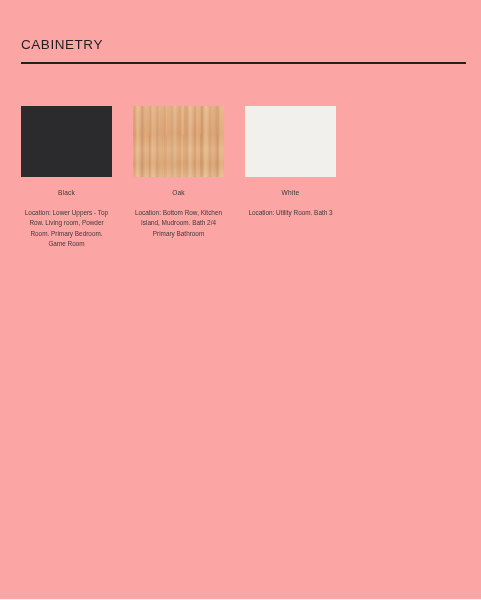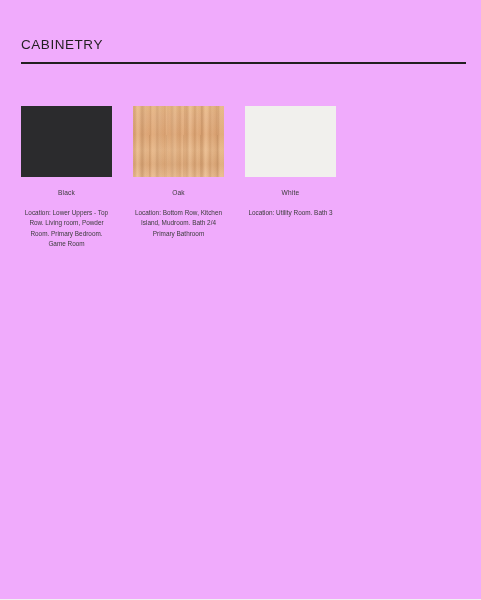--- a/index.html
+++ b/index.html
@@ -11,21 +11,21 @@
     width: 481px;
     height: 600px;
     font-family: "Liberation Sans", sans-serif;
     color: #231f20;
     overflow: hidden;
   }
   .page {
     position: relative;
     width: 481px;
     height: 600px;
-    background: #f0abfc;
+    background: #fca5a5;
     box-sizing: border-box;
     border-bottom: 1px solid #f2f2f2;
   }
 
   
   .header {
     position: absolute;
     left: 21px;
     top: 38px;
     width: 445px;

